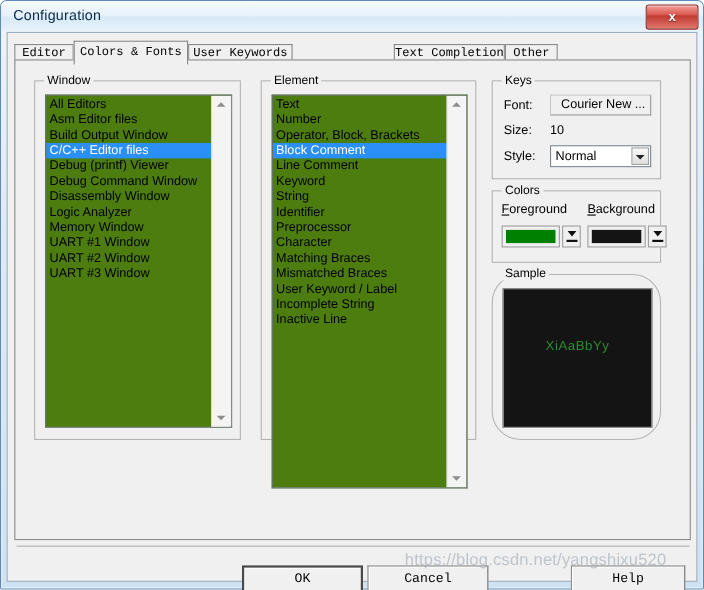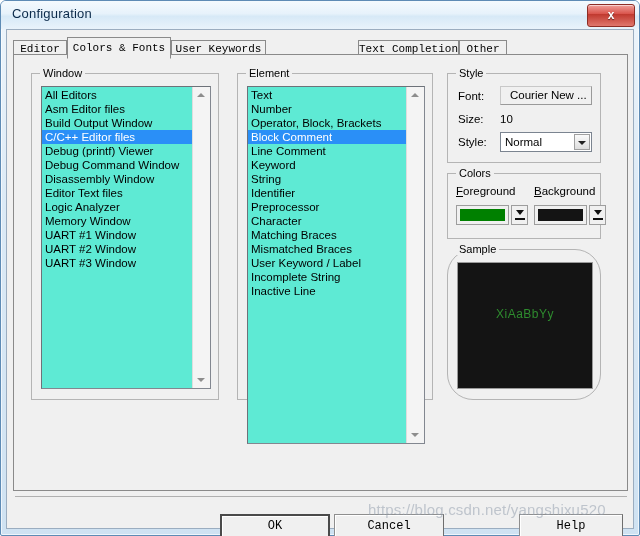--- a/index.html
+++ b/index.html
@@ -137,21 +137,21 @@
     font-family: "Liberation Sans", sans-serif;
     font-size: 11px;
     color: #000;
     white-space: nowrap;
   }
 
   
   .listbox {
     position: absolute;
     box-sizing: border-box;
-    background: #5eead4;
+    background: #4d7c0f;
     border: 1px solid #828790;
     border-top-color: #6d7279;
     border-left-color: #6d7279;
     overflow: hidden;
   }
   .listitems {
     position: absolute;
     left: 0; top: 1px; right: 17px;
   }
   .litem {
@@ -376,21 +376,20 @@
 
         <div class="listbox" style="left:9px; top:12px; width:170px; height:303px;">
           <div class="listitems">
             <div class="litem">All Editors</div>
             <div class="litem">Asm Editor files</div>
             <div class="litem">Build Output Window</div>
             <div class="litem selected">C/C++ Editor files</div>
             <div class="litem">Debug (printf) Viewer</div>
             <div class="litem">Debug Command Window</div>
             <div class="litem">Disassembly Window</div>
-            <div class="litem">Editor Text files</div>
             <div class="litem">Logic Analyzer</div>
             <div class="litem">Memory Window</div>
             <div class="litem">UART #1 Window</div>
             <div class="litem">UART #2 Window</div>
             <div class="litem">UART #3 Window</div>
           </div>
           <div class="vscroll">
             <div class="sbtn up">
                 <i class="tri"></i>
               </div>
@@ -427,21 +426,21 @@
                 <i class="tri"></i>
               </div>
             <div class="sbtn down">
                 <i class="tri"></i>
               </div>
           </div>
         </div>
       </div>
 
       <div class="group" style="left:433px; top:18px; width:154px; height:90px;">
-        <div class="legend">Style</div>
+        <div class="legend">Keys</div>
 
         <div class="flabel" style="left:10px; top:16px;">Font:</div>
         <div class="fontbtn" style="left:52px; top:12px; width:92px; height:19px;">Courier New ...</div>
 
         <div class="flabel" style="left:10px; top:39px;">Size:</div>
         <div class="flabel" style="left:52px; top:39px;">10</div>
 
         <div class="flabel" style="left:10px; top:62px;">Style:</div>
         <div class="combobox" style="left:52px; top:58px; width:92px; height:20px;">
           <div class="cbtext">Normal</div>

